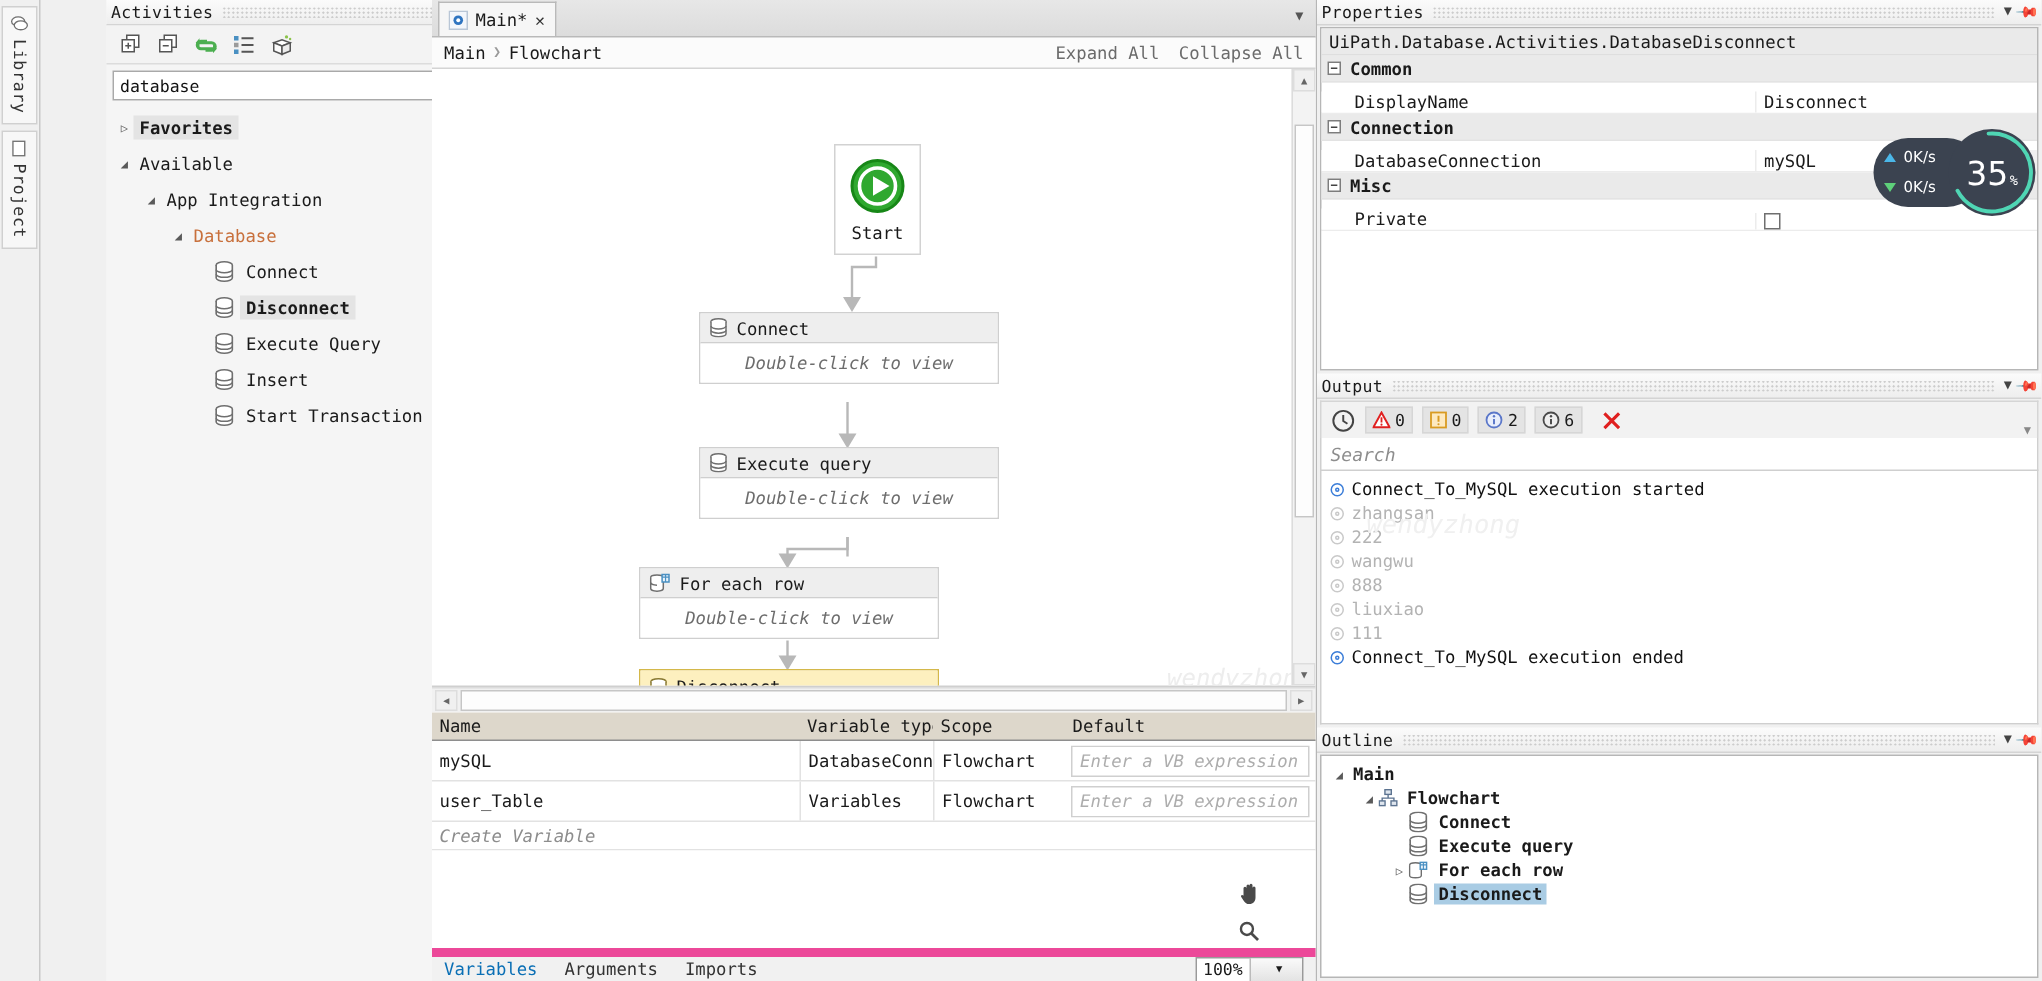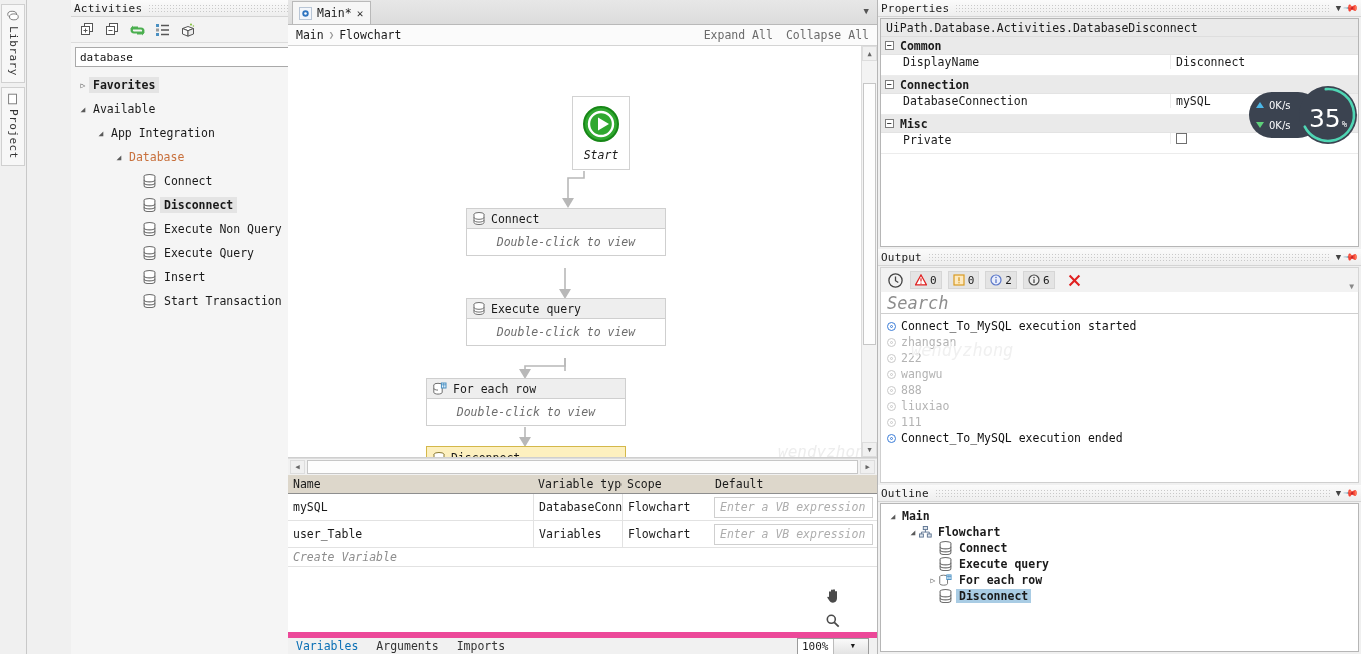--- a/index.html
+++ b/index.html
@@ -196,21 +196,21 @@
   }
   .pgroup {
     height: 18px; background: #eaeaea; display: flex; align-items: center;
     gap: 6px; padding: 0 4px; font-weight: bold; font-size: 11.5px;
     border-bottom: 1px solid #e3e3e3;
   }
   .expander {
     width: 9px; height: 9px; border: 1px solid #7d7d7d; background: #fff;
     display:flex; align-items:center; justify-content:center; font-size:8px; line-height:1; color: #333;
   }
-  .prow { height: 21px; display: flex; align-items: flex-start; border-bottom: 1px solid #ececec; font-size: 11.5px; }
+  .prow { height: 21px; display: flex; align-items: flex-end; border-bottom: 1px solid #ececec; font-size: 11.5px; }
   .pname { width: 289px; flex: 0 0 289px; display:flex; align-items:center; padding-left: 22px; background: #fff; }
   .pval { flex: 1; display: flex; align-items: center; padding-left: 5px; background: #fff; border-left: 1px solid #ececec; position: relative; }
   .ellipsis-btn {
     position: absolute; right: 0; top: 0; bottom: 0; width: 17px;
     background: #f0f0f0; border-left: 1px solid #d8d8d8;
     display: flex; align-items: center; justify-content: center; color: #777; font-size: 10px;
   }
   .chk { width: 11px; height: 11px; border: 1px solid #6f6f6f; background: #fff; }
   #props-blank { flex: 1; background: #fff; }
 
@@ -221,21 +221,21 @@
     height: 25px; background: #f2f2f2; border: 1px solid #d5d5d5; border-bottom: none;
     display: flex; align-items: center; gap: 6px; padding: 0 6px; position: relative;
   }
   .sev {
     height: 18px; display: flex; align-items: center; gap: 3px; padding: 0 4px;
     background: #e4e4e4; border: 1px solid #d6d6d6; font-size: 11px;
   }
   #out-search {
     height: 22px; background: #fff; border: 1px solid #cfcfcf; border-top: none;
     display: flex; align-items: center; padding: 0 6px;
-    font-style: italic; color: #8d8d8d; font-size: 17px;
+    font-style: italic; color: #8d8d8d; font-size: 12px;
   }
   #out-list {
     flex: 1; background: #fff; border: 1px solid #cfcfcf; border-top: none;
     padding: 4px 0 0 0; overflow: hidden; position: relative;
   }
   .oline { height: 16px; display: flex; align-items: center; gap: 5px; padding: 0 6px; font-size: 11.5px; white-space: nowrap;}
   .oline.info { color: #111; }
   .oline.trace { color: #b3b3b3; }
   .oico { width: 9px; height: 9px; border-radius: 50%; border: 1px solid currentColor; flex: 0 0 9px; position: relative;}
   .oico::after { content:""; position:absolute; inset: 2px; border-radius: 50%; border: 1px solid currentColor;}
@@ -253,21 +253,21 @@
   .net-row { display: flex; align-items: center; gap: 5px; height: 20px; }
   .tri { width: 0; height: 0; border-left: 4px solid transparent; border-right: 4px solid transparent; }
   .tri.up { border-bottom: 6px solid #4bb7e8; }
   .tri.down { border-top: 6px solid #5ed07a; }
   .net-val { font-size: 10px; font-family: "DejaVu Sans", sans-serif; letter-spacing: 0; }
   #net-circle {
     width: 58px; height: 58px; border-radius: 50%; background: #3b4350;
     margin-left: -22px; display: flex; align-items: baseline; justify-content: center;
     color: #fff; position: relative; padding-top: 18px;
   }
-  #net-circle .pct { font-size: 25px; font-family: "DejaVu Sans", sans-serif; }
+  #net-circle .pct { font-size: 22px; font-family: "DejaVu Sans", sans-serif; }
   #net-circle .unit { font-size: 9px; margin-left: 1px; }
   #net-ring { position: absolute; inset: 0; }
 
   
   #outline { position: absolute; left: 0; top: 485px; width: 483px; height: 169px; display:flex; flex-direction:column;}
   #outline-inner { flex: 1; margin: 1px 2px 2px 2px; background: #fff; border: 1px solid #b6b6b6; padding-top: 4px; overflow: hidden;}
   .onode { display: flex; align-items: center; height: 16px; font-size: 11.5px; font-weight: bold; white-space: nowrap;}
   .onode .olbl { padding: 0 3px; }
   .onode.osel .olbl { background: #a9cce4; }
   .fc-ico { width: 13px; height: 12px; margin-right: 3px; flex: 0 0 13px;}
@@ -376,29 +376,20 @@
           <span class="lbl">Connect</span>
         </div>
         <div class="tnode sel bold" style="padding-left: 60px;">
           <span class="tw"></span>
           <svg class="db-ico" viewBox="0 0 12 13">
             <ellipse cx="6" cy="2.4" rx="5" ry="1.9" fill="#fff" stroke="#6f6f6f"></ellipse>
             <path d="M1 2.4v8.2c0 1 2.2 1.9 5 1.9s5-.9 5-1.9V2.4" fill="#fff" stroke="#6f6f6f"></path>
             <path d="M1 5.4c0 1 2.2 1.9 5 1.9s5-.9 5-1.9M1 8.2c0 1 2.2 1.9 5 1.9s5-.9 5-1.9" fill="none" stroke="#6f6f6f"></path>
           </svg>
           <span class="lbl">Disconnect</span>
-        </div>
-        <div class="tnode" style="padding-left: 60px;">
-          <span class="tw"></span>
-          <svg class="db-ico" viewBox="0 0 12 13">
-            <ellipse cx="6" cy="2.4" rx="5" ry="1.9" fill="#fff" stroke="#6f6f6f"></ellipse>
-            <path d="M1 2.4v8.2c0 1 2.2 1.9 5 1.9s5-.9 5-1.9V2.4" fill="#fff" stroke="#6f6f6f"></path>
-            <path d="M1 5.4c0 1 2.2 1.9 5 1.9s5-.9 5-1.9M1 8.2c0 1 2.2 1.9 5 1.9s5-.9 5-1.9" fill="none" stroke="#6f6f6f"></path>
-          </svg>
-          <span class="lbl">Execute Non Query</span>
         </div>
         <div class="tnode" style="padding-left: 60px;">
           <span class="tw"></span>
           <svg class="db-ico" viewBox="0 0 12 13">
             <ellipse cx="6" cy="2.4" rx="5" ry="1.9" fill="#fff" stroke="#6f6f6f"></ellipse>
             <path d="M1 2.4v8.2c0 1 2.2 1.9 5 1.9s5-.9 5-1.9V2.4" fill="#fff" stroke="#6f6f6f"></path>
             <path d="M1 5.4c0 1 2.2 1.9 5 1.9s5-.9 5-1.9M1 8.2c0 1 2.2 1.9 5 1.9s5-.9 5-1.9" fill="none" stroke="#6f6f6f"></path>
           </svg>
           <span class="lbl">Execute Query</span>
         </div>
@@ -458,21 +449,21 @@
           <path d="M277 312 v13" fill="none" stroke="#b8b8b8" stroke-width="1.6"></path>
           <polygon points="231,323 243,323 237,333" fill="#b8b8b8"></polygon>
           <path d="M277 312 v8 h-40 v5" fill="none" stroke="#b8b8b8" stroke-width="1.6"></path>
           <path d="M237 381 v12" fill="none" stroke="#b8b8b8" stroke-width="1.6"></path>
           <polygon points="231,391 243,391 237,401" fill="#b8b8b8"></polygon>
         </svg>
 
         <div class="wm" style="left:490px;top:396px;">wendyzhong</div>
         <div class="wm" style="left:200px;top:352px;">wendyzhong</div>
 
-        <div class="node start-node" style="left:284px;top:50px;font-style:italic;">
+        <div class="node start-node" style="left:268px;top:50px;">
           <svg width="40" height="40" viewBox="0 0 40 40">
             <circle cx="20" cy="20" r="17" fill="#2fa82f" stroke="#178717" stroke-width="2"></circle>
             <circle cx="20" cy="20" r="12" fill="none" stroke="#fff" stroke-width="2.4"></circle>
             <polygon points="17,13.5 28,20 17,26.5" fill="#fff"></polygon>
           </svg>
           <span class="start-label">Start</span>
         </div>
 
         <div class="node act-node" style="left:178px;top:162px;width:200px;">
           <div class="hdr">

